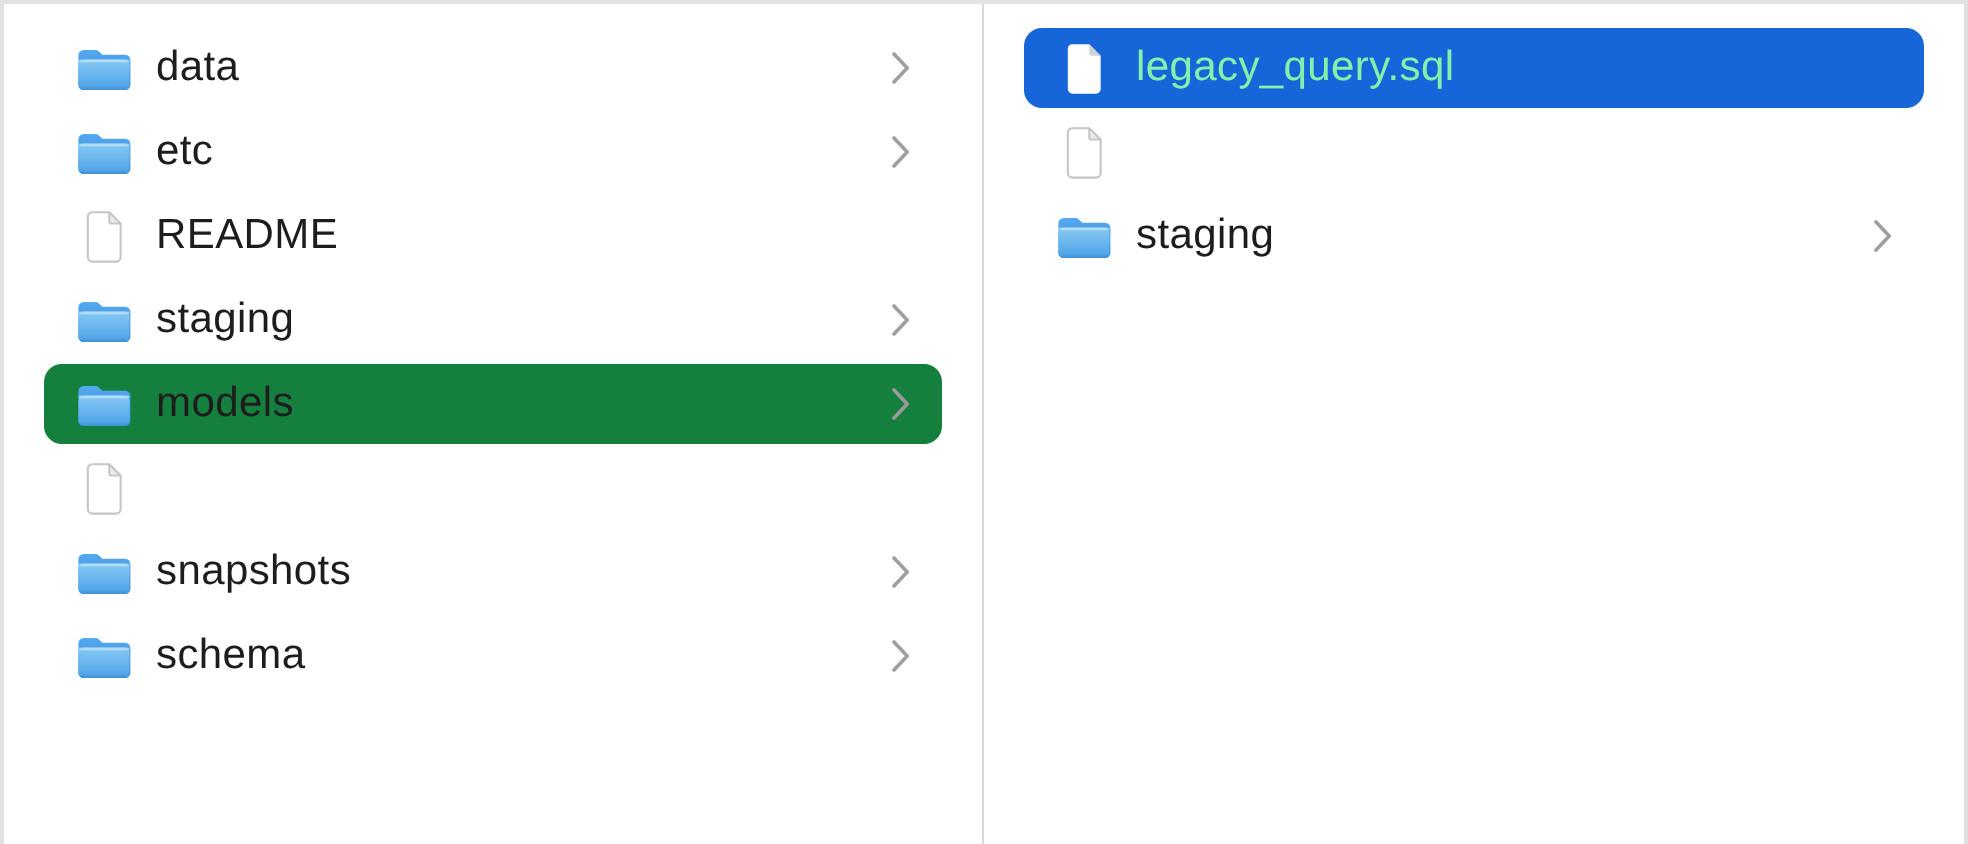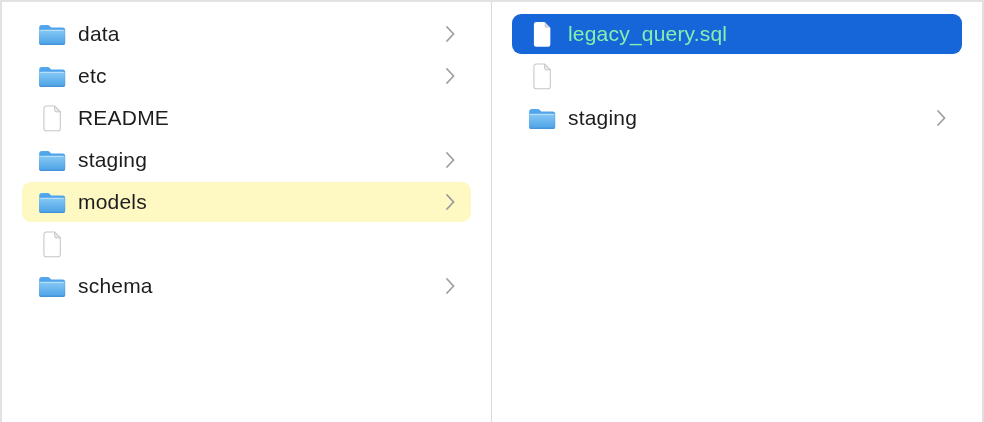--- a/index.html
+++ b/index.html
@@ -24,21 +24,21 @@
   .divider   { width: 1px; background: #d9d9d9; }
   .col-right { flex: 1; }
   .row {
     height: 40px;
     margin: 2px 20px;
     border-radius: 9px;
     display: flex;
     align-items: center;
     padding: 0 14px 0 16px;
   }
-  .row.selected-gray { background: #fef9c3; }
+  .row.selected-gray { background: #15803d; }
   .row.selected-blue { background: #1666da; }
   .icon {
     width: 28px;
     display: flex;
     align-items: center;
     justify-content: center;
     flex: 0 0 28px;
   }
   .label {
     margin-left: 12px;
@@ -157,20 +157,35 @@
 
     <div class="row">
       <span class="icon">
         <svg viewBox="0 0 22 28" width="21" height="27">
             <path class="page" d="M4.4 1h8.8l6 6v17.5a2.4 2.4 0 0 1-2.4 2.4H4.4A2.4 2.4 0 0 1 2 24.5v-21A2.4 2.4 0 0 1 4.4 1z" fill="#ffffff" stroke="#c6c6c6" stroke-width="1.1"></path>
             <path class="fold" d="M13.2 1v4.6A1.4 1.4 0 0 0 14.6 7h4.6z" fill="#e9e9e9" stroke="#c6c6c6" stroke-width="1" stroke-linejoin="round"></path>
           </svg>
       </span>
     </div>
 
+    <div class="row">
+      <span class="icon">
+        <svg viewBox="0 0 28 23" width="28" height="23">
+            <path d="M1.2 4.6a2.6 2.6 0 0 1 2.6-2.6h6.1a2 2 0 0 1 1.4.57l1.9 1.83h11.4a2.6 2.6 0 0 1 2.6 2.6v12.4a2.6 2.6 0 0 1-2.6 2.6H3.8a2.6 2.6 0 0 1-2.6-2.6z" fill="url(#fTab)"></path>
+            <rect x="1.2" y="6.8" width="25.6" height="15.2" rx="2.6" fill="url(#fBody)"></rect>
+            <rect x="1.2" y="6.8" width="25.6" height="1.3" rx="0.6" fill="rgba(255,255,255,0.4)"></rect>
+          </svg>
+      </span>
+      <span class="label">snapshots</span>
+      <span class="chev">
+        <svg viewBox="0 0 9 16" width="9" height="16">
+            <path d="M1 1l6.6 7L1 15" fill="none" stroke="#9f9f9f" stroke-width="1.8" stroke-linecap="round" stroke-linejoin="round"></path>
+          </svg>
+      </span>
+    </div>
 
     <div class="row">
       <span class="icon">
         <svg viewBox="0 0 28 23" width="28" height="23">
             <path d="M1.2 4.6a2.6 2.6 0 0 1 2.6-2.6h6.1a2 2 0 0 1 1.4.57l1.9 1.83h11.4a2.6 2.6 0 0 1 2.6 2.6v12.4a2.6 2.6 0 0 1-2.6 2.6H3.8a2.6 2.6 0 0 1-2.6-2.6z" fill="url(#fTab)"></path>
             <rect x="1.2" y="6.8" width="25.6" height="15.2" rx="2.6" fill="url(#fBody)"></rect>
             <rect x="1.2" y="6.8" width="25.6" height="1.3" rx="0.6" fill="rgba(255,255,255,0.4)"></rect>
           </svg>
       </span>
       <span class="label">schema</span>

